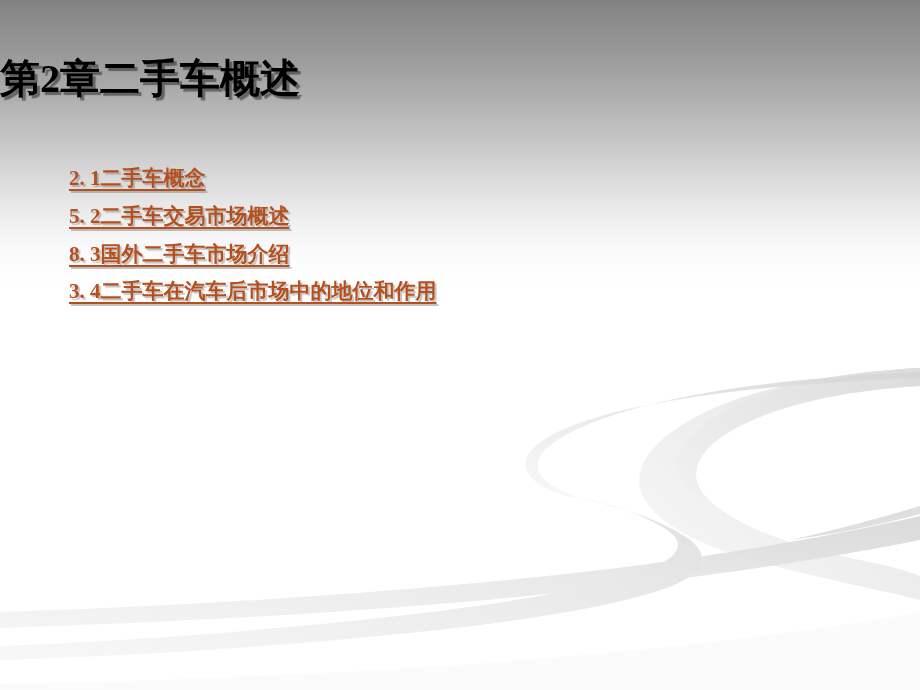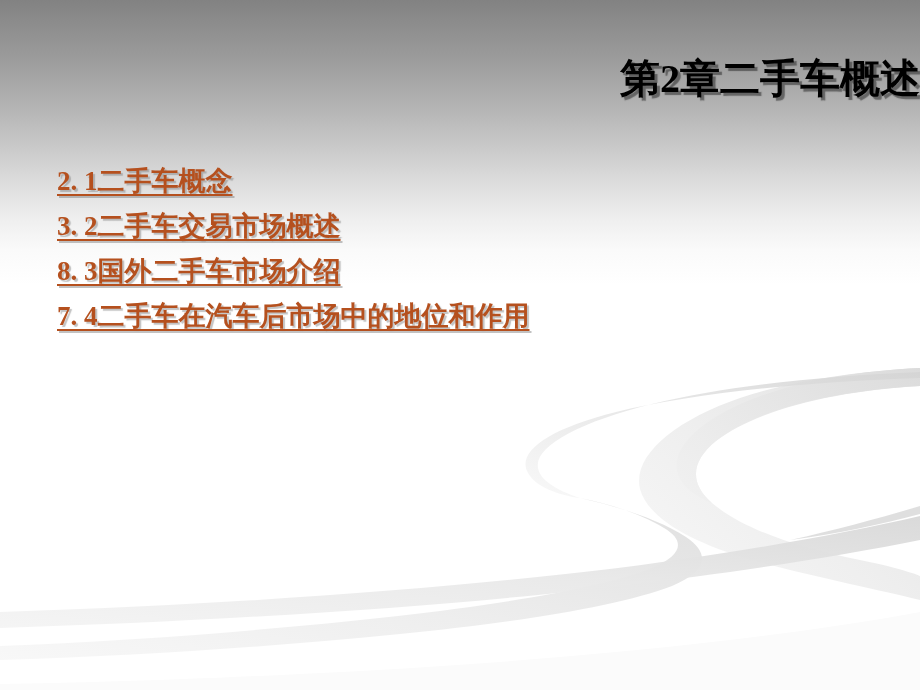--- a/index.html
+++ b/index.html
@@ -36,43 +36,43 @@
     height: 690px;
     pointer-events: none;
   }
 
   
   #title {
     position: absolute;
     left: 0;
     top: 58px;
     width: 920px;
-    text-align: right;
+    text-align: left;
     font-size: 40px;
     font-weight: bold;
     line-height: 1.05;
     color: #000000;
     letter-spacing: 0px;
     text-shadow: 3px 3px 1px rgba(40,40,40,0.55);
     white-space: nowrap;
   }
 
   
   #toc {
     position: absolute;
     left: 57px;
     top: 166px;
     width: 820px;
   }
 
   .toc-item {
     display: block;
-    margin: 0 0 13px 0;
+    margin: 0 0 13px 12px;
     padding: 0;
-    font-size: 27px;
+    font-size: 21px;
     font-weight: bold;
     line-height: 1.18;
     color: #b5501e;
     text-decoration: underline;
     text-decoration-thickness: 2px;
     text-underline-offset: 4px;
     white-space: nowrap;
     cursor: pointer;
     text-shadow: 2px 2px 1px rgba(120,120,120,0.45);
     width: max-content;
@@ -158,18 +158,18 @@
     <path d="M 920,612
              C 760,642 520,664 300,674
              C 180,680 80,683 0,684
              L 0,690 L 920,690 Z" fill="#fbfbfb"></path>
   </svg>
 
   <div id="title">第2章二手车概述</div>
 
   <div id="toc">
     <a class="toc-item" href="#">2. 1二手车概念</a>
-    <a class="toc-item" href="#">3. 2二手车交易市场概述</a>
+    <a class="toc-item" href="#">5. 2二手车交易市场概述</a>
     <a class="toc-item" href="#">8. 3国外二手车市场介绍</a>
-    <a class="toc-item" href="#">7. 4二手车在汽车后市场中的地位和作用</a>
+    <a class="toc-item" href="#">3. 4二手车在汽车后市场中的地位和作用</a>
   </div>
 
 </div>
 
 </body></html>

